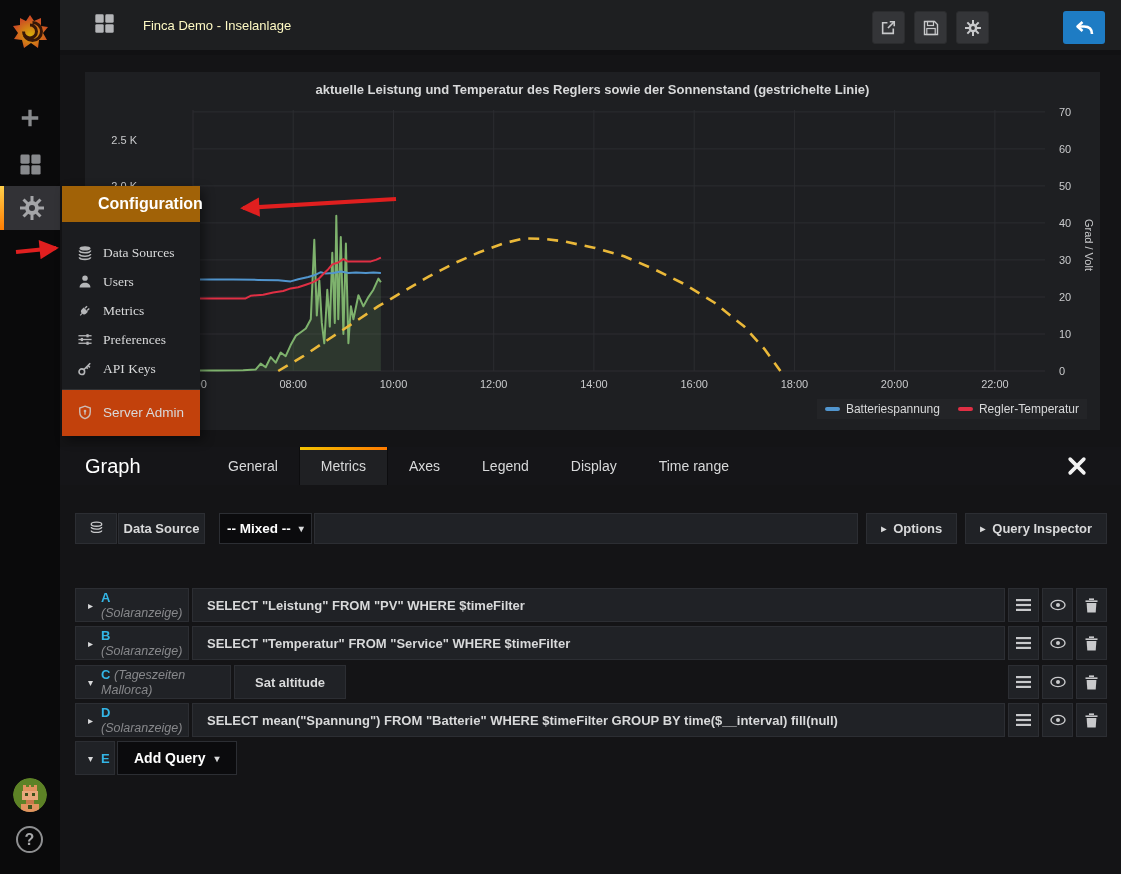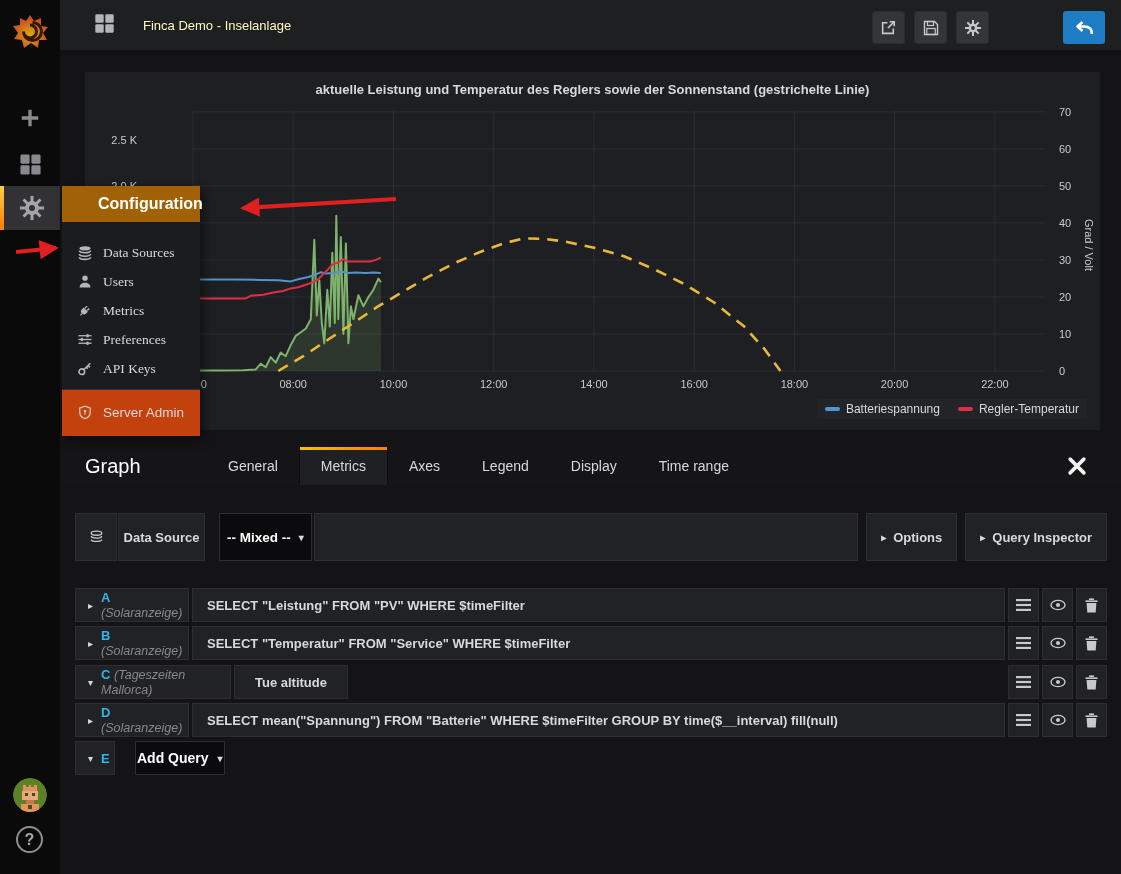--- a/index.html
+++ b/index.html
@@ -50,41 +50,41 @@
   #tabbar { position:absolute; left:60px; top:447px; right:0; height:38px; background:#151518; display:flex; align-items:stretch; z-index:2; }
   #panel-type { font-size:20px; color:#ffffff; align-self:center; margin-left:25px; width:122px; }
   .tab { padding:0 21px; display:flex; align-items:center; font-size:14px; color:#d8d9da; cursor:pointer; position:relative; }
   .tab.active { background:#1f2023; border-left:1px solid #0d0d0f; border-right:1px solid #0d0d0f; }
   .tab.active::before { content:""; position:absolute; left:0; top:0; height:3px; width:100%;
     background:linear-gradient(90deg,#f3c301,#ff7b00); }
   #close-edit { position:absolute; right:33px; top:8px; width:22px; height:22px; cursor:pointer; }
 
   
   .cellbg { background:#202226; border:1px solid #2c2e33; }
-  #toolbar { position:absolute; left:75px; top:513px; width:1032px; height:48px; display:flex; }
+  #toolbar { position:absolute; left:75px; top:513px; width:1032px; height:31px; display:flex; }
   #ds-icon-cell { width:42px; display:flex; align-items:center; justify-content:center; }
   #ds-label { width:87px; display:flex; align-items:center; justify-content:center; font-size:13px; font-weight:bold; margin-left:1px; }
   #ds-dropdown { width:93px; margin-left:14px; background:#0b0b0d; border:1px solid #2c2e33; display:flex; align-items:center; justify-content:center;
     gap:8px; font-size:13.5px; font-weight:bold; color:#ffffff; cursor:pointer; }
   #ds-filler { flex:1; margin-left:2px; }
   .tb-btn { margin-left:8px; padding:0 14px; display:flex; align-items:center; gap:7px; font-size:13px; font-weight:bold; cursor:pointer; }
   .caret { font-size:10px; color:#d8d9da; }
 
   .qrow { position:absolute; left:75px; width:1032px; height:34px; display:flex; }
   .lcell { width:114px; display:flex; align-items:center; padding-left:12px; gap:8px; font-size:13px; cursor:pointer; }
   .row-c .lcell { width:156px; }
   .row-e .lcell { width:40px; }
   .qletter { color:#33b5e5; font-weight:bold; }
   .qsource { color:#87888b; font-style:italic; font-size:12.5px; }
   .qcell { flex:1; margin-left:3px; display:flex; align-items:center; padding-left:14px;
     font-size:13px; font-weight:bold; color:#d8d9da; cursor:pointer; }
   .qcell.small { flex:none; padding:0 20px; }
   .qspacer { flex:1; }
   .icon-btn { width:31px; margin-left:3px; display:flex; align-items:center; justify-content:center; cursor:pointer; }
-  #add-query-btn { margin-left:20px; padding:0 1px; background:#0b0b0d; border:1px solid #2c2e33;
+  #add-query-btn { margin-left:2px; padding:0 16px; background:#0b0b0d; border:1px solid #2c2e33;
     display:flex; align-items:center; gap:9px; font-size:14px; font-weight:bold; color:#ffffff; cursor:pointer; }
 
   
   #avatar { position:absolute; left:13px; top:778px; width:34px; height:34px; border-radius:50%; overflow:hidden; cursor:pointer; }
   #help { position:absolute; left:16px; top:826px; width:27px; height:27px; border-radius:50%;
     border:2px solid #8e8f91; color:#a7a8aa; display:flex; align-items:center; justify-content:center;
     font-size:16px; font-weight:bold; cursor:pointer; }
 </style>
 </head>
 <body>
@@ -435,21 +435,21 @@
       </svg>
     </div>
 </div>
 
 <div class="qrow row-c" style="top:665px;">
   <div class="lcell cellbg">
     <span class="caret">▾</span>
     <span><span class="qletter">C</span>
     <span class="qsource">(Tageszeiten Mallorca)</span></span>
   </div>
-  <div class="qcell small cellbg">Tue altitude</div>
+  <div class="qcell small cellbg">Sat altitude</div>
   <div class="qspacer"></div>
   <div class="icon-btn cellbg">
       <svg width="15" height="12" viewBox="0 0 15 12">
         <g fill="#c8c9cb">
           <rect y="0" width="15" height="2.2"></rect>
           <rect y="4.9" width="15" height="2.2"></rect>
           <rect y="9.8" width="15" height="2.2"></rect>
         </g>
       </svg>
     </div>

